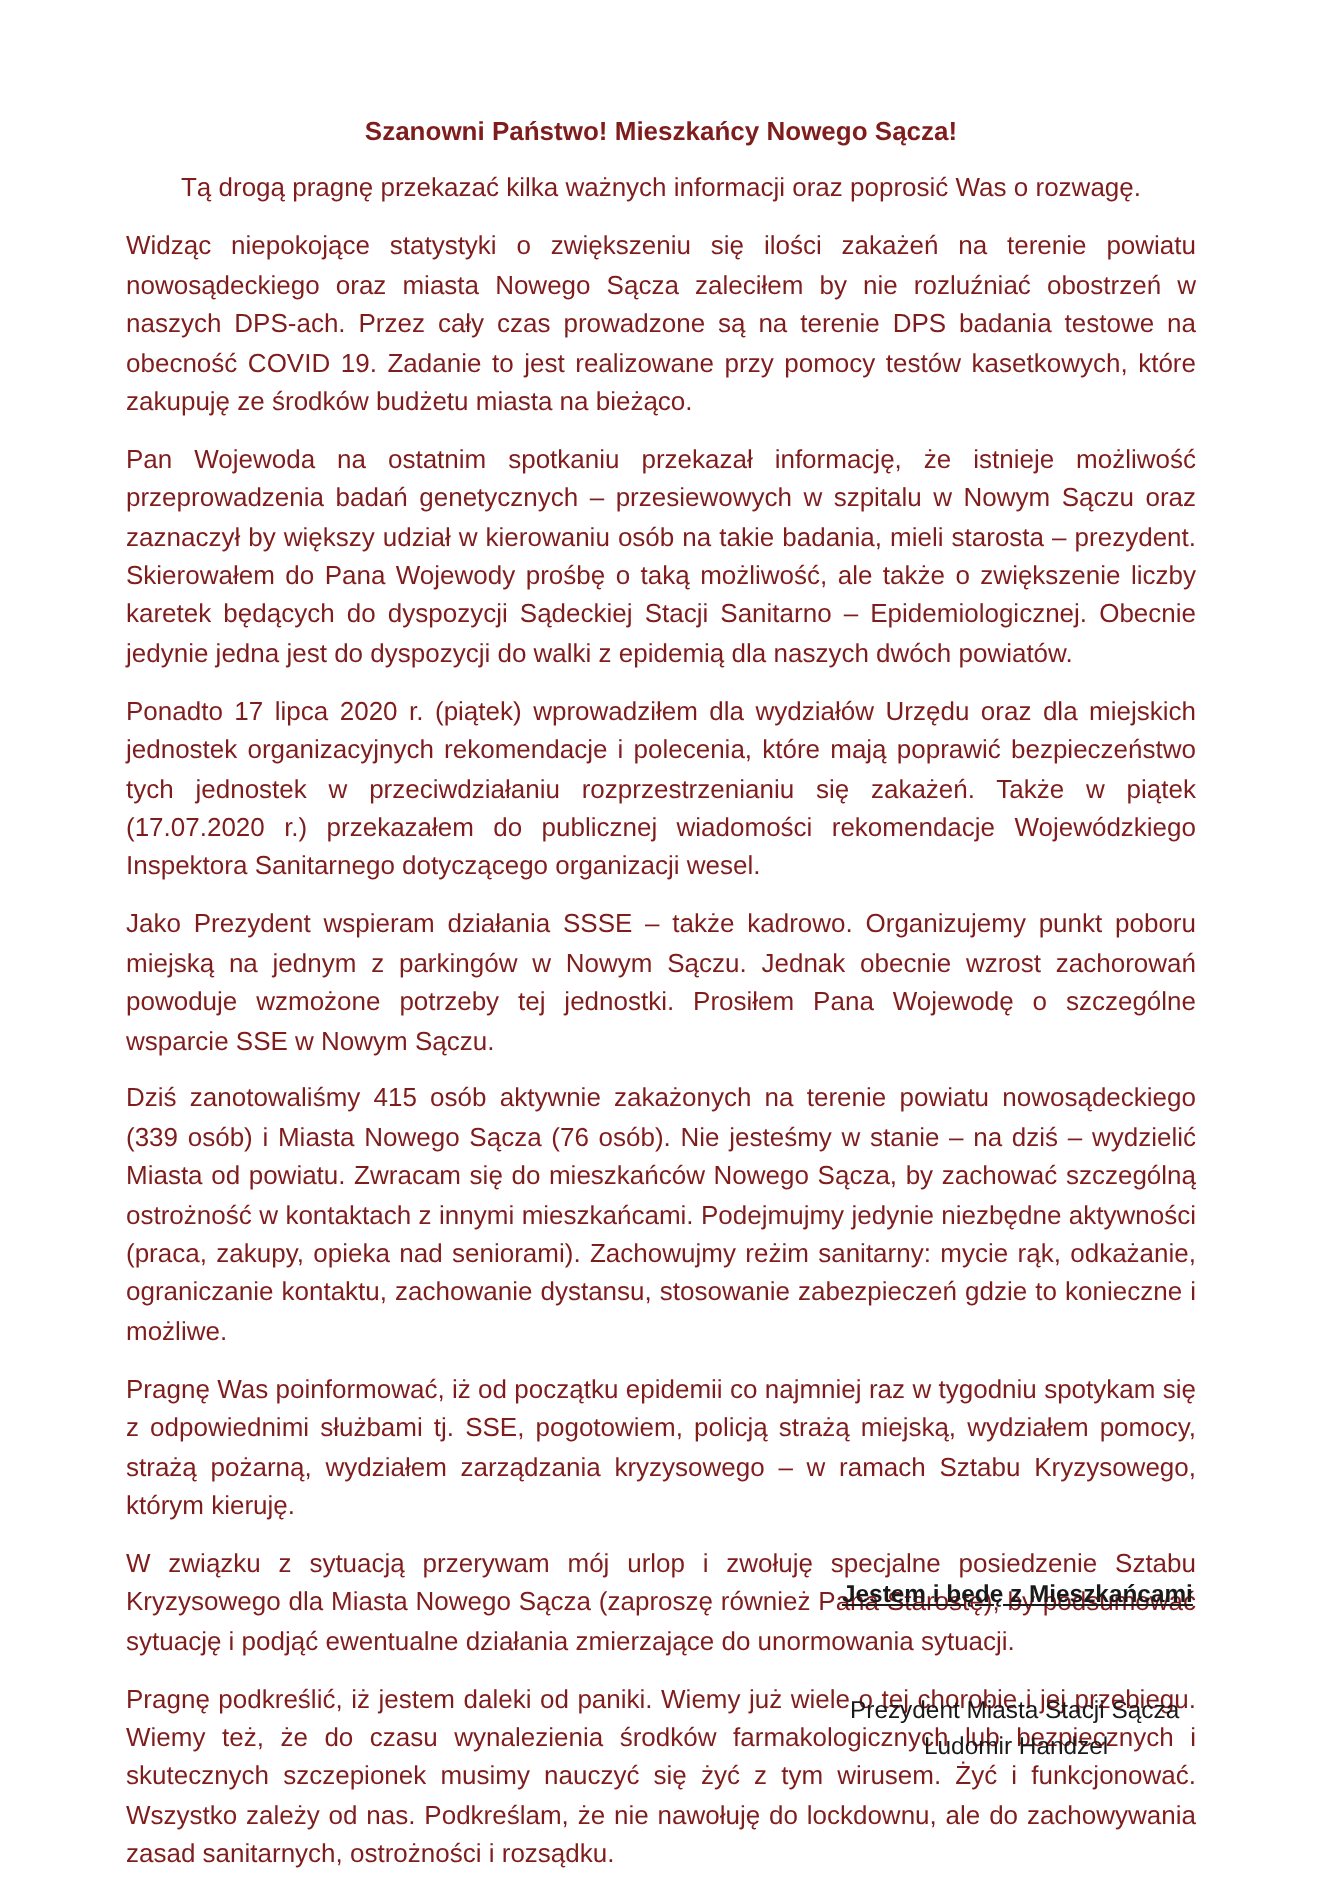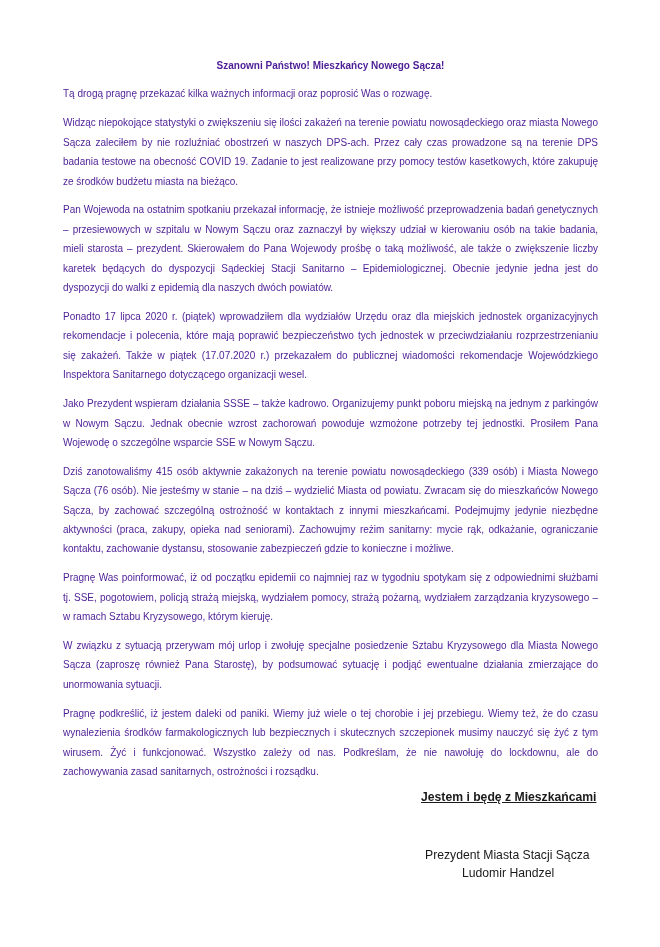--- a/index.html
+++ b/index.html
@@ -1,24 +1,24 @@
 <!DOCTYPE html>
 <html><head>
 <meta charset="utf-8">
 <style>
   html, body { margin:0; padding:0; background:#ffffff; }
   body { width:660px; height:947px; position:relative; overflow:hidden; }
   .page {
     position:absolute; left:63px; top:56px; width:535px;
     font-family:"Liberation Sans", sans-serif;
-    font-size:10px; line-height:19.4px; color:#4c1d95;
+    font-size:13px; line-height:19.4px; color:#7f1d1d;
   }
   .title { text-align:center; font-weight:bold; margin:0 0 9px 0; }
   p { margin:0 0 9.5px 0; text-align:justify; }
-  p.left { text-align:left; }
+  p.left { text-align:center; }
   .sig { position:absolute; left:0; width:535px; font-family:"Liberation Sans", sans-serif; font-size:12.2px; color:#1a1a1a; }
   .sig-line { position:absolute; white-space:nowrap; }
   .sig-bold { font-weight:bold;text-decoration:underline; }
 </style>
 </head>
 <body>
 
 <div class="page">
   <div class="title">Szanowni Państwo! Mieszkańcy Nowego Sącza!</div>
   <p class="left">Tą drogą pragnę przekazać kilka ważnych informacji oraz poprosić Was o rozwagę.</p>

